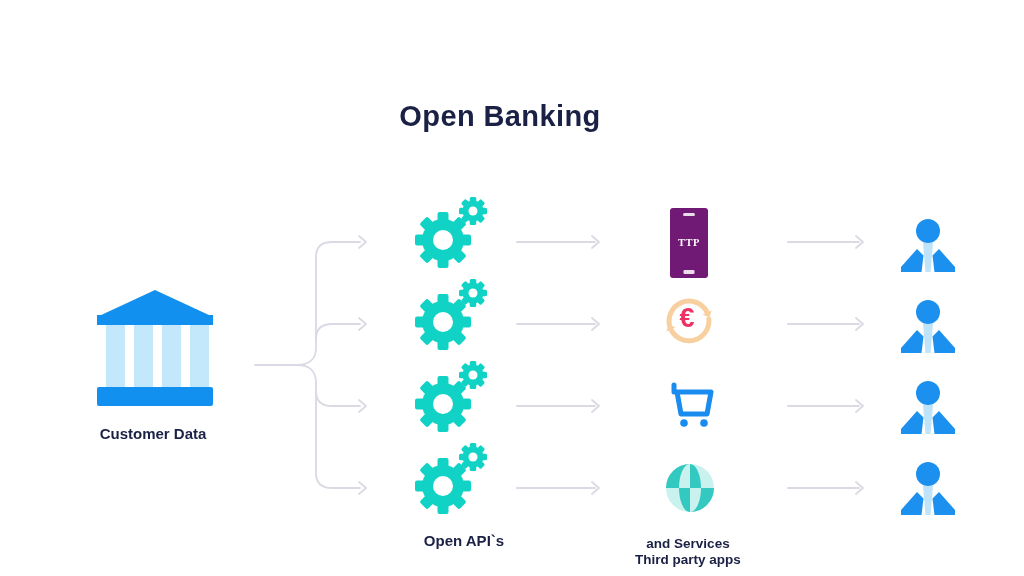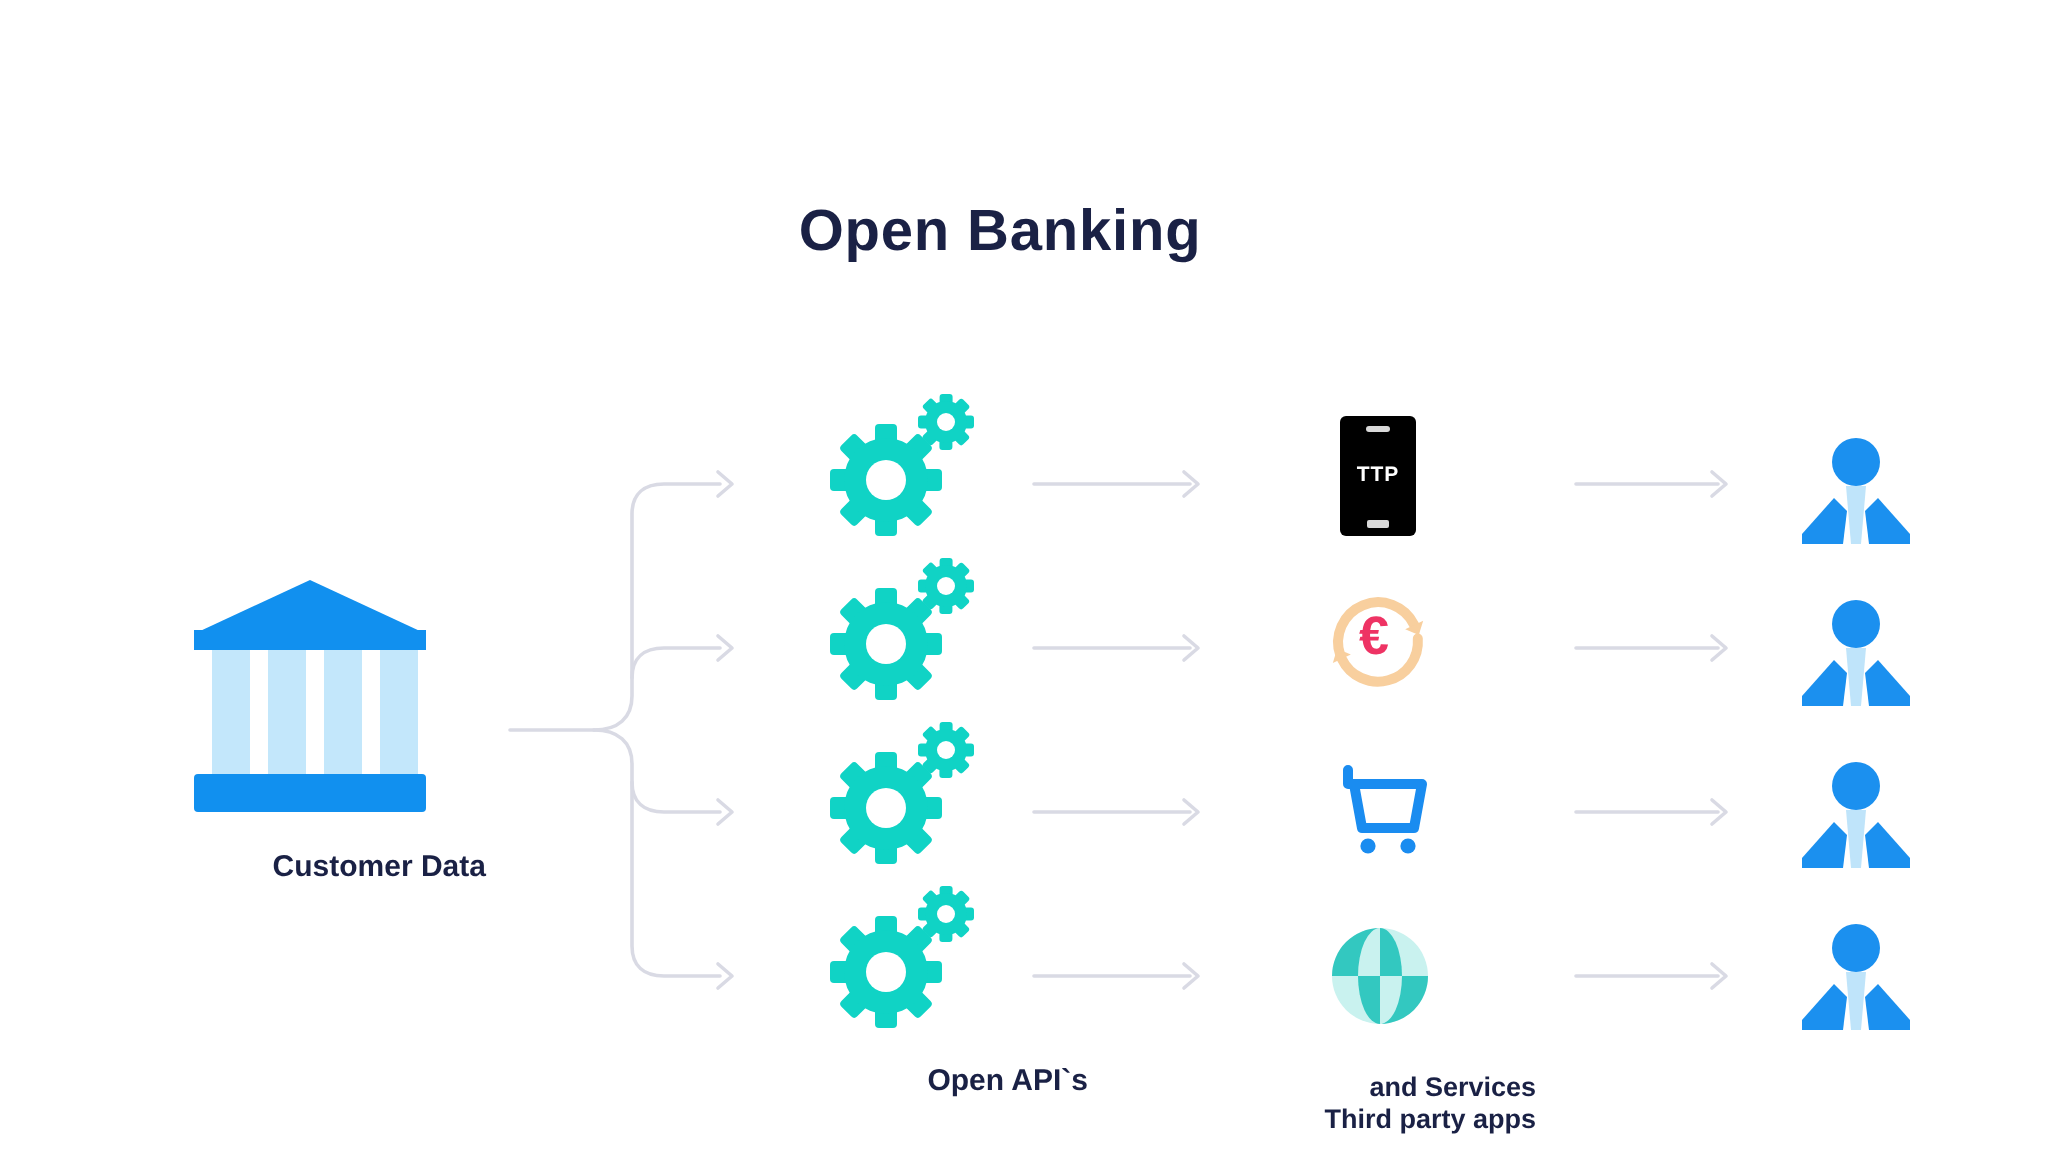--- a/index.html
+++ b/index.html
@@ -6,31 +6,31 @@
   .canvas{
     position:relative;width:1024px;height:576px;background:#ffffff;overflow:hidden;
     font-family:"Liberation Sans","DejaVu Sans",sans-serif;color:#1a2145;margin-top:48px;
   }
   .connectors{position:absolute;left:0;top:0;z-index:0;}
   .title{
     position:absolute;left:0;top:52px;width:1000px;margin:0;text-align:center;
     font-size:29px;font-weight:700;letter-spacing:.4px;color:#1a2145;
   }
   .abs{position:absolute;}
-  .label{position:absolute;text-align:right;font-weight:700;color:#1a2145;}
+  .label{position:absolute;text-align:center;font-weight:700;color:#1a2145;}
   .bank-label{left:63px;top:377px;width:180px;font-size:15px;}
   .api-label{left:384px;top:484px;width:160px;font-size:15px;}
   .tp-label{left:608px;top:488px;width:160px;font-size:13.5px;line-height:16px;}
   .bank-node{left:95px;top:240px;width:120px;height:125px;}
   .gear-node{left:413px;width:76px;height:74px;}
   .g1{top:147px;} .g2{top:229px;} .g3{top:311px;} .g4{top:393px;}
   .user-node{left:900px;width:56px;height:54px;}
   .u1{top:170px;} .u2{top:251px;} .u3{top:332px;} .u4{top:413px;}
   .phone{
-    left:670px;top:160px;width:38px;height:60px;background:#000000;border-radius:3px;
+    left:670px;top:160px;width:38px;height:70px;background:#701a75;border-radius:3px;font-family:Liberation Serif, serif;
   }
   .phone .speaker{position:absolute;top:5px;left:50%;transform:translateX(-50%);
     width:12px;height:3px;background:rgba(255,255,255,.85);border-radius:2px;}
   .phone .screen-text{position:absolute;top:50%;left:0;width:100%;transform:translateY(-54%);
     text-align:center;color:#ffffff;font-size:10.5px;font-weight:700;letter-spacing:.5px;}
   .phone .home-btn{position:absolute;bottom:4px;left:50%;transform:translateX(-50%);
     width:11px;height:4.5px;background:rgba(255,255,255,.85);border-radius:1px;}
   .exchange{left:662px;top:246px;width:54px;height:54px;}
   .exchange svg{position:absolute;left:0;top:0;}
   .euro{

